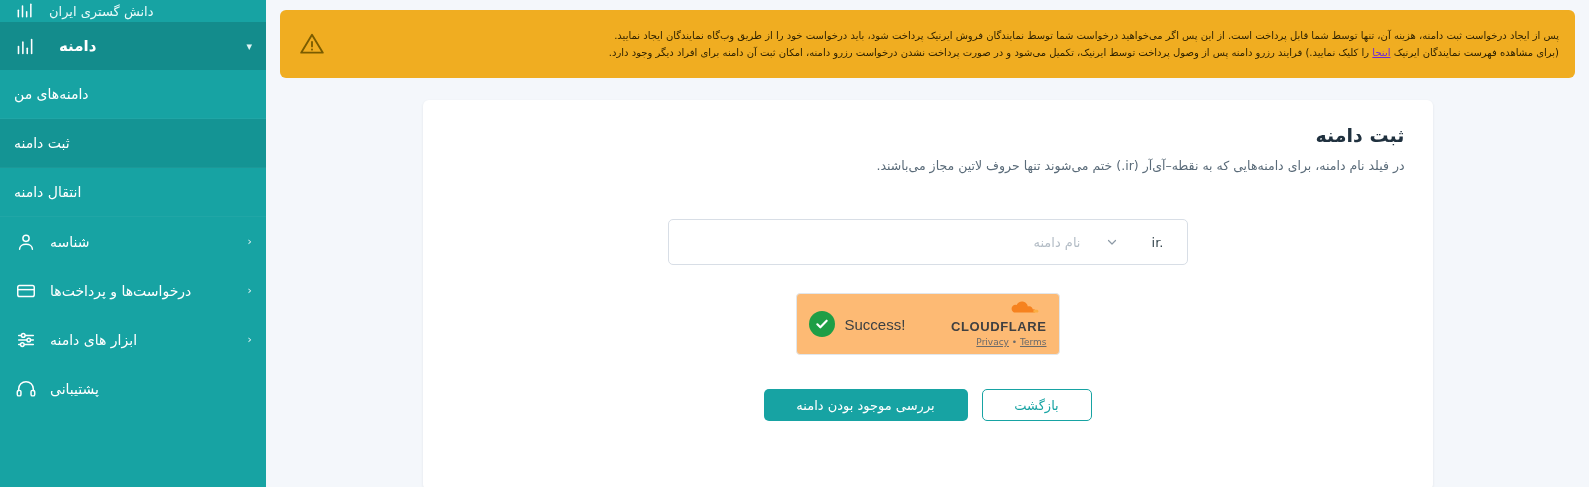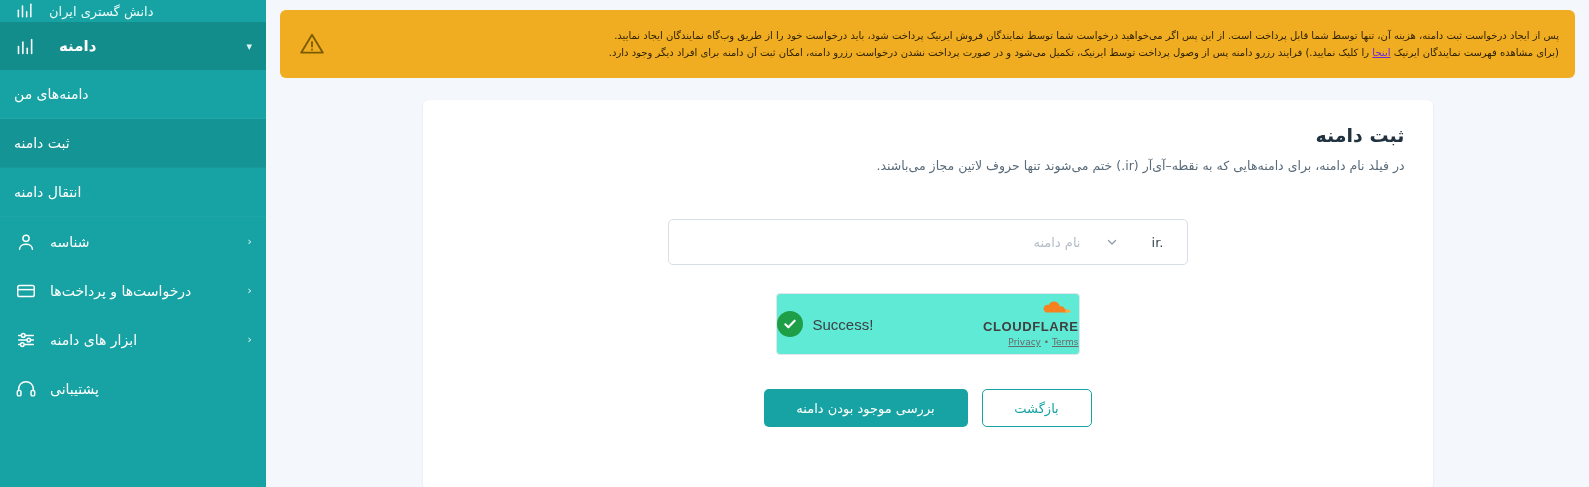--- a/index.html
+++ b/index.html
@@ -186,30 +186,30 @@
     text-align: right;
     padding: 0 14px;
     font-size: 13px;
     color: #37474f;
     font-family: "DejaVu Sans", "Liberation Sans", sans-serif;
   }
   .domain-input::placeholder { color: #b4bdc6; }
 
   .turnstile {
     margin: 28px auto 0 auto;
-    width: 304px;
+    width: 264px;
     height: 62px;
     border: 1px solid #e2e6ea;
     border-radius: 4px;
-    background: #5eead4;
+    background: #fdba74;
     display: flex;
     flex-direction: row;
     align-items: center;
     justify-content: space-between;
-    padding: 0 0;
+    padding: 0 12px;
     direction: ltr;
   }
   .ts-left { display: flex; align-items: center; gap: 10px; }
   .ts-check {
     width: 26px; height: 26px; border-radius: 50%;
     background: #1e9e46;
     display: flex; align-items: center; justify-content: center;
   }
   .ts-text { font-size: 15px; color: #3c4043; font-family: "Liberation Sans", sans-serif; }
   .ts-right { text-align: center; line-height: 1.1; }
@@ -223,21 +223,21 @@
 
   .btn-row {
     margin: 34px auto 0 auto;
     width: 520px;
     display: flex;
     flex-direction: row;
     justify-content: center;
     gap: 14px;
   }
   .btn {
-    height: 38px;
+    height: 32px;
     border-radius: 5px;
     font-size: 13px;
     display: flex; align-items: center; justify-content: center;
     cursor: pointer;
     border: 1px solid transparent;
     font-family: "DejaVu Sans", "Liberation Sans", sans-serif;
   }
   .btn-primary { background: #17a3a3; color: #ffffff; width: 204px; }
   .btn-outline { background: #ffffff; color: #17a3a3; border-color: #17a3a3; width: 110px; }
 </style>

